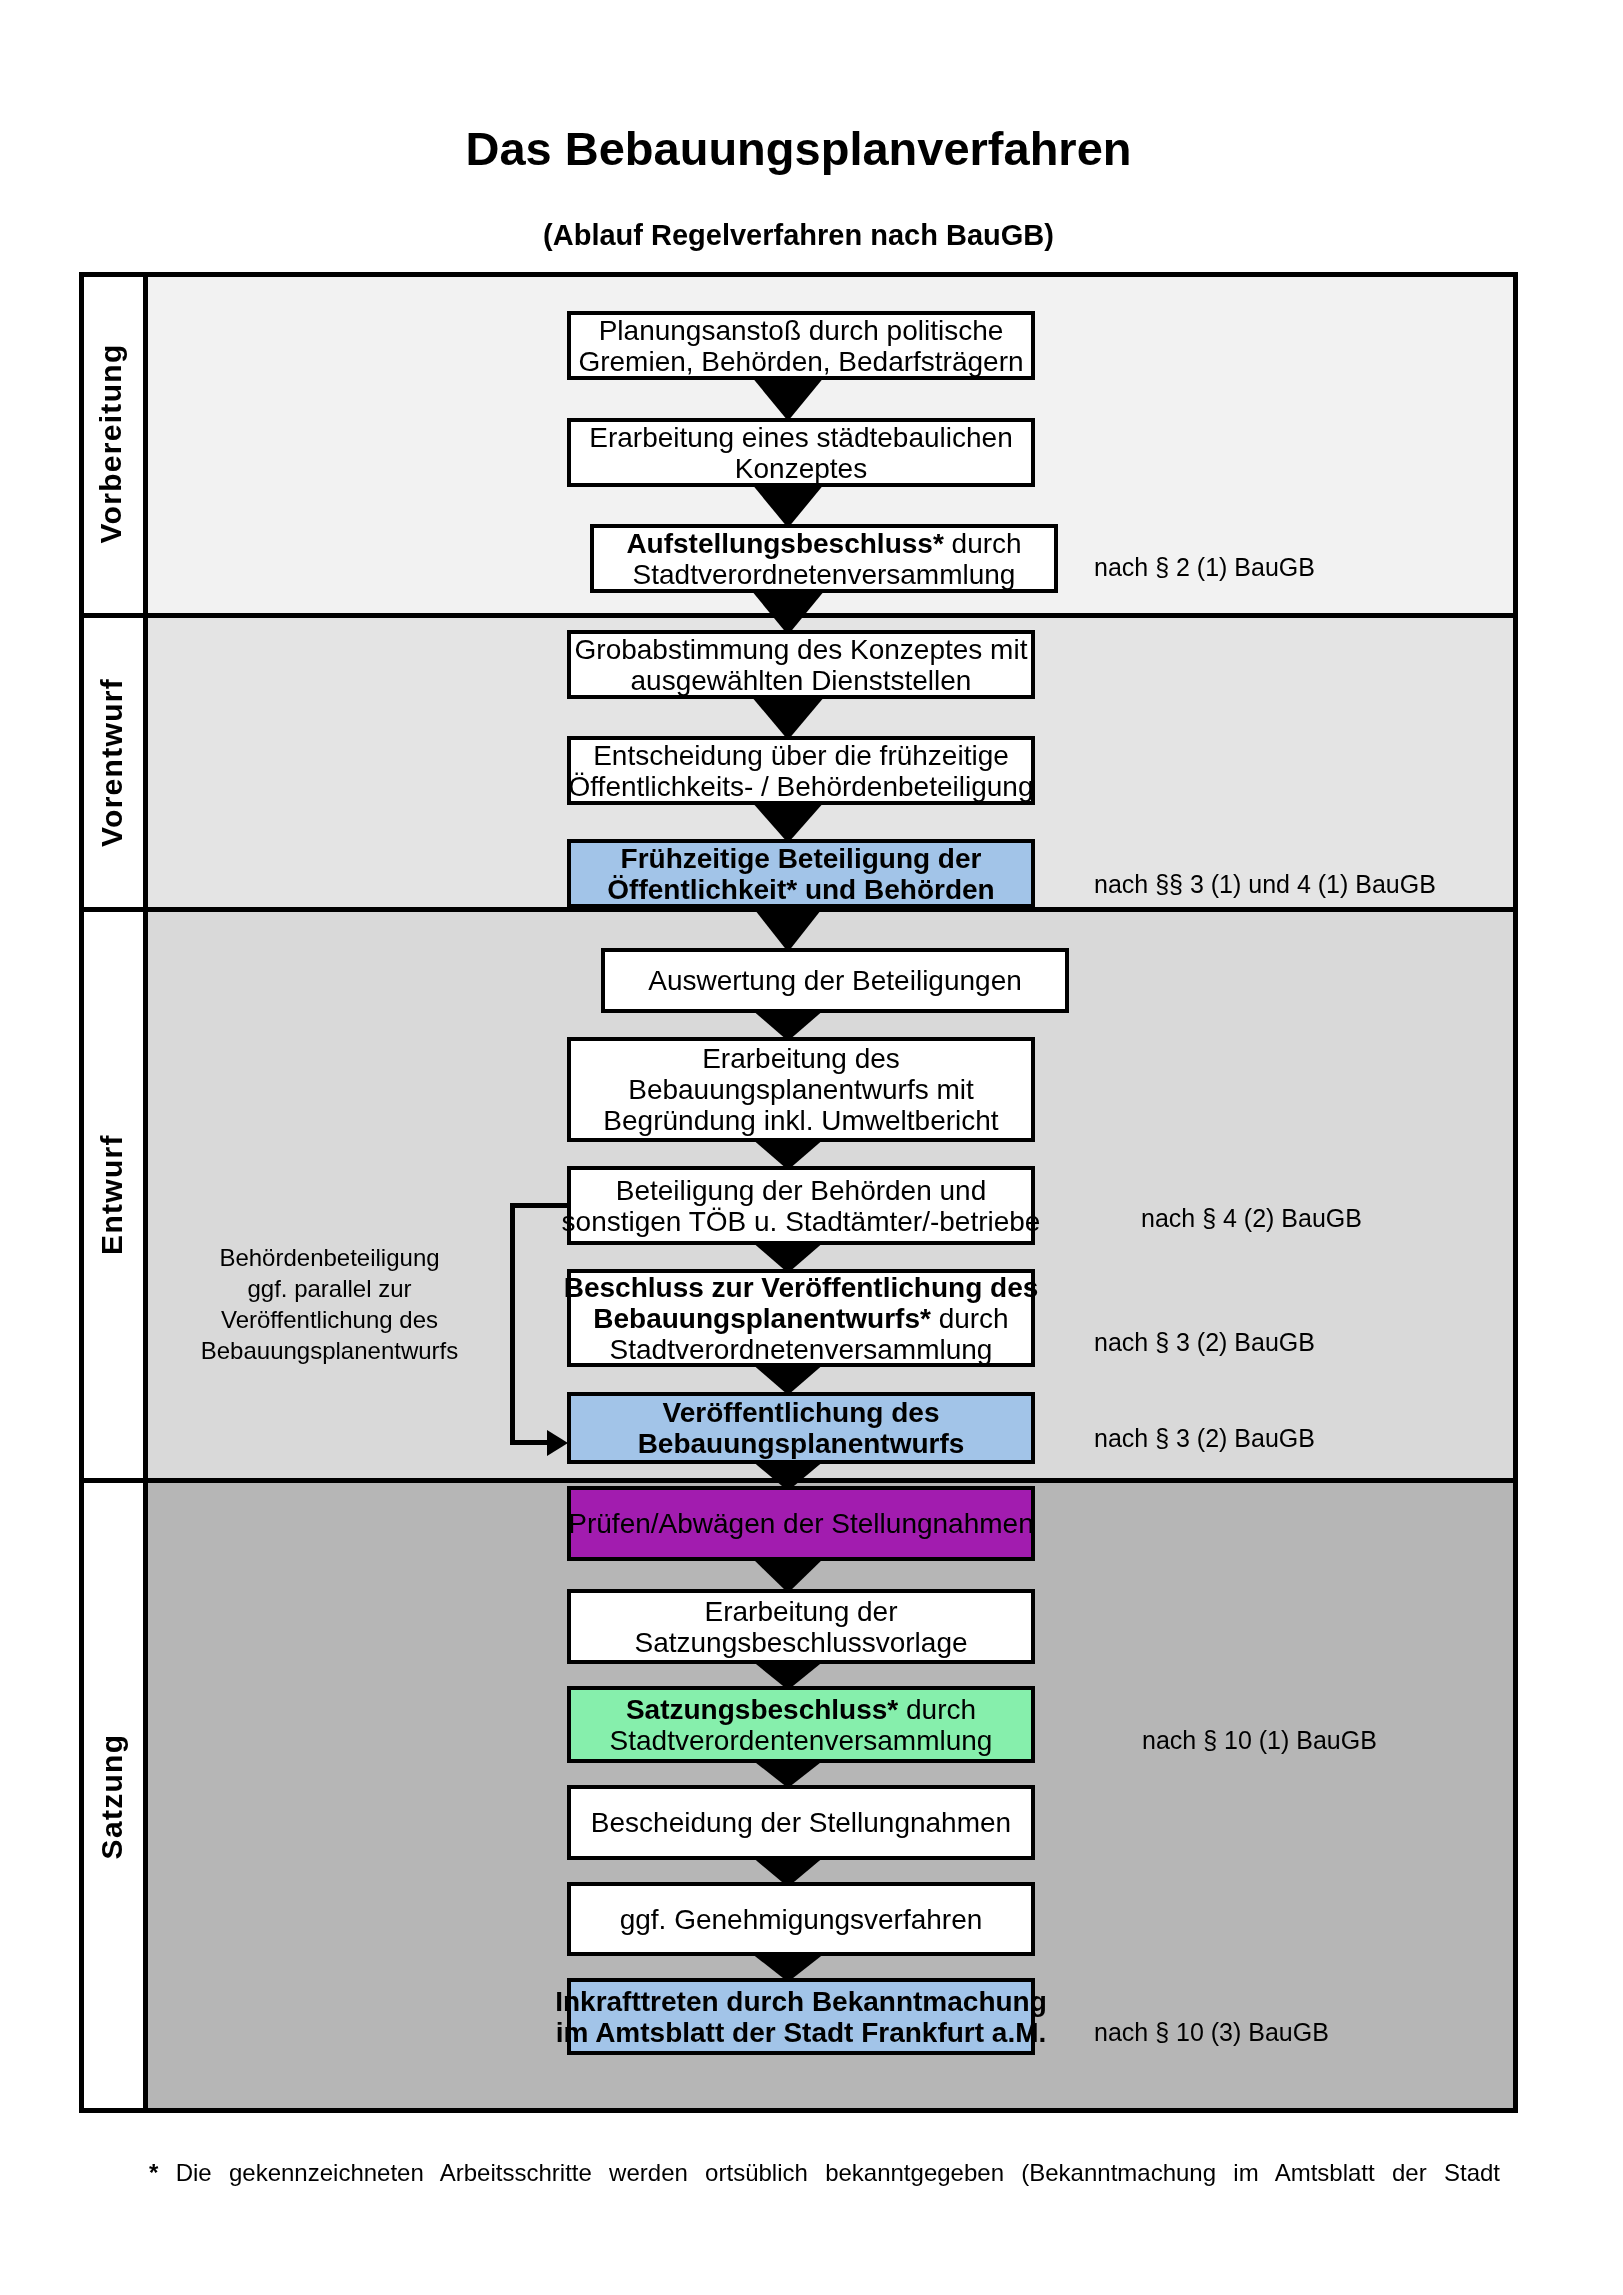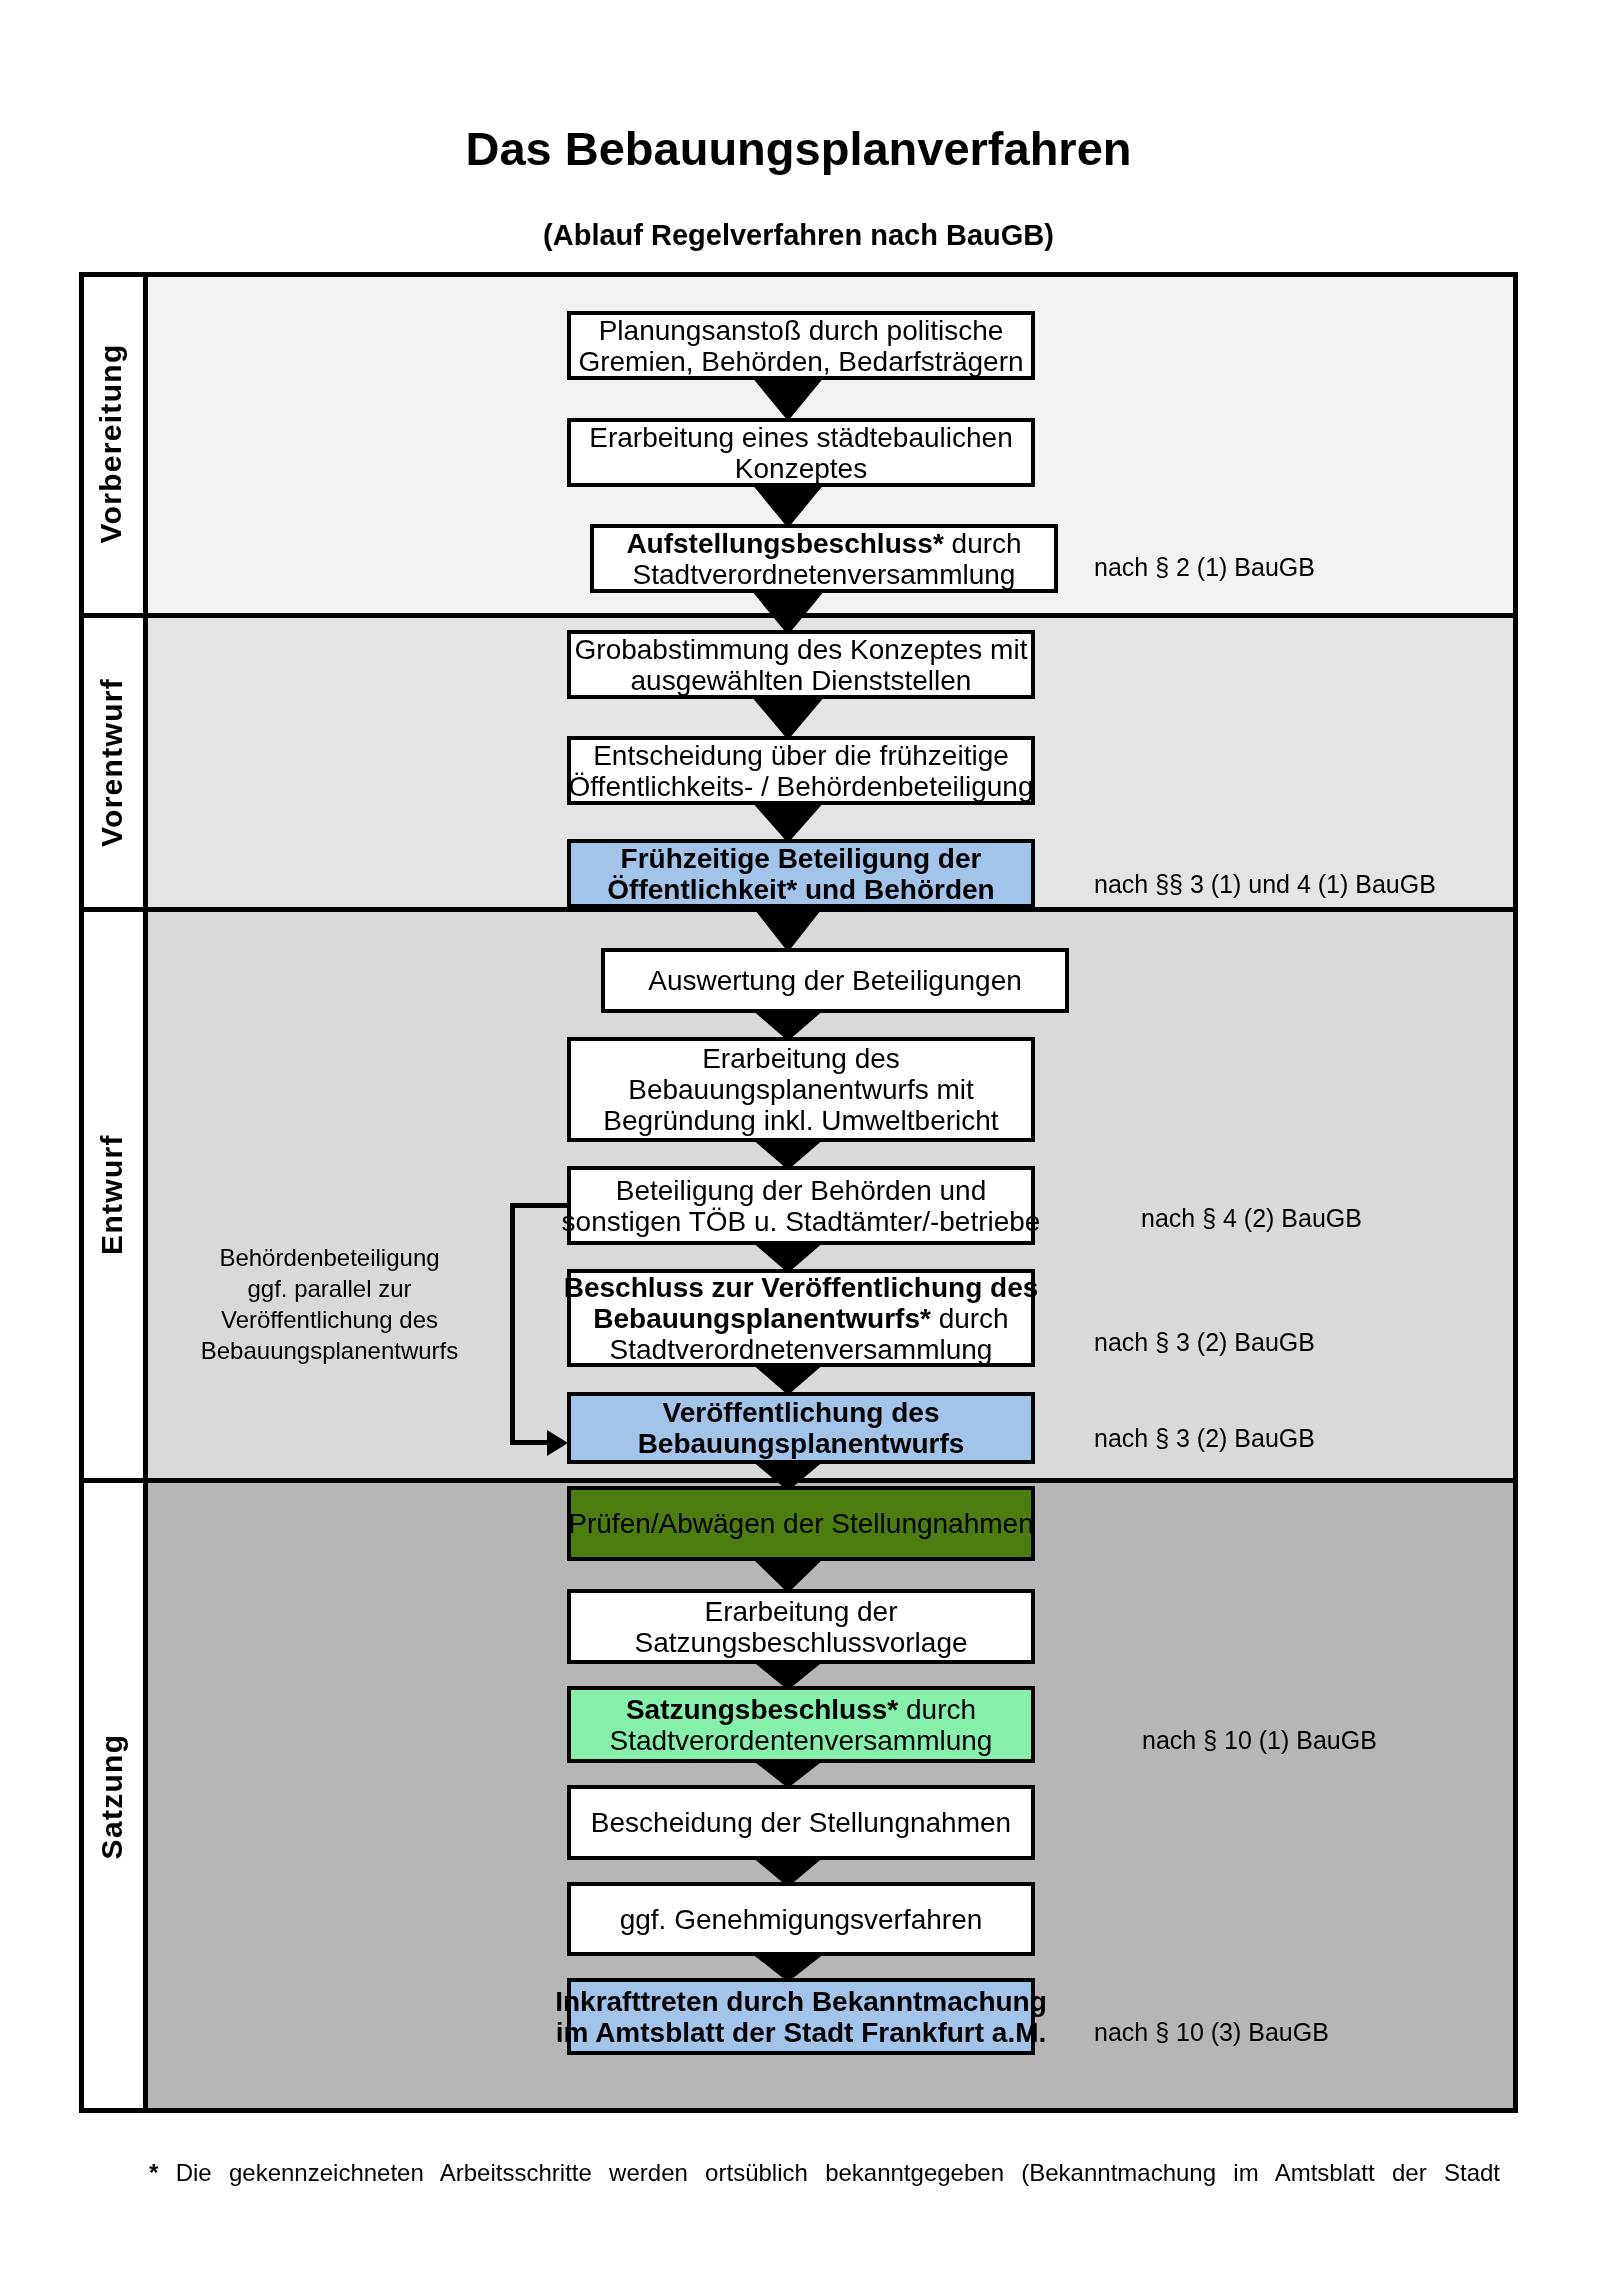--- a/index.html
+++ b/index.html
@@ -112,21 +112,21 @@
       </div>
       <div class="abs box" style="left: 567px; top: 1269px; width: 468px; height: 98px; background: rgb(255, 255, 255);">
         <div class="boxline"><span class="bold">Beschluss zur Veröffentlichung des</span></div>
         <div class="boxline"><span class="bold">Bebauungsplanentwurfs*</span><span> durch</span></div>
         <div class="boxline"><span>Stadtverordnetenversammlung</span></div>
       </div>
       <div class="abs box blue" style="left: 567px; top: 1392px; width: 468px; height: 72px; background: rgb(162, 196, 232);">
         <div class="boxline"><span>Veröffentlichung des</span></div>
         <div class="boxline"><span>Bebauungsplanentwurfs</span></div>
       </div>
-      <div class="abs box" style="left: 567px; top: 1486px; width: 468px; height: 75px; background: #4d7c0f;">
+      <div class="abs box" style="left: 567px; top: 1486px; width: 468px; height: 75px; background: #a21caf;">
         <div class="boxline"><span>Prüfen/Abwägen der Stellungnahmen</span></div>
       </div>
       <div class="abs box" style="left: 567px; top: 1589px; width: 468px; height: 75px; background: rgb(255, 255, 255);">
         <div class="boxline"><span>Erarbeitung der</span></div>
         <div class="boxline"><span>Satzungsbeschlussvorlage</span></div>
       </div>
       <div class="abs box" style="left: 567px; top: 1686px; width: 468px; height: 77px; background: #86efac;">
         <div class="boxline"><span class="bold">Satzungsbeschluss*</span><span> durch</span></div>
         <div class="boxline"><span>Stadtverordentenversammlung</span></div>
       </div>

